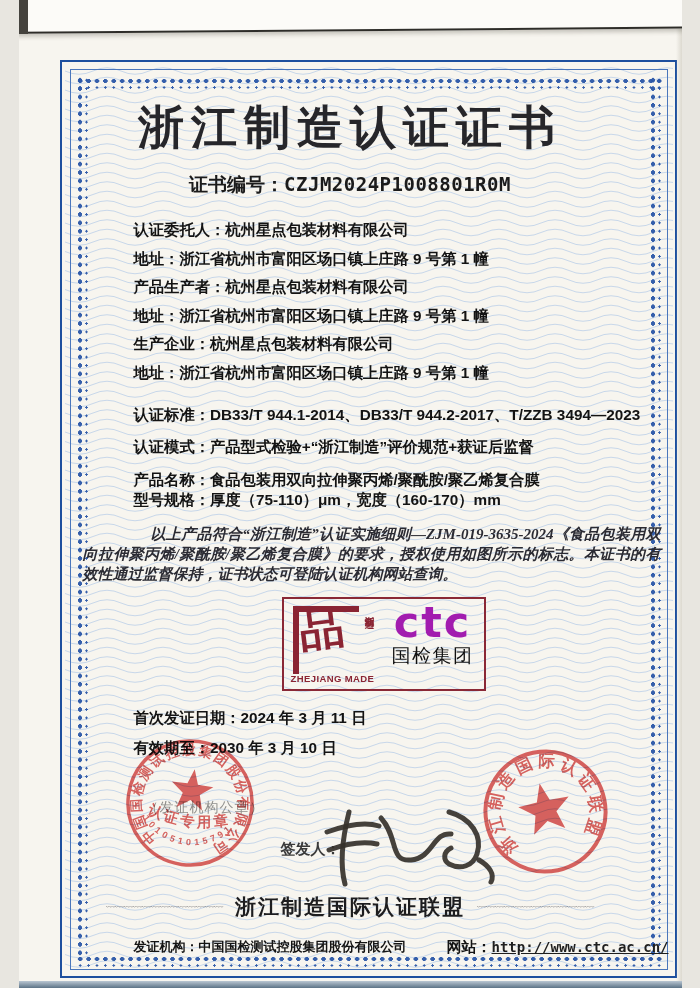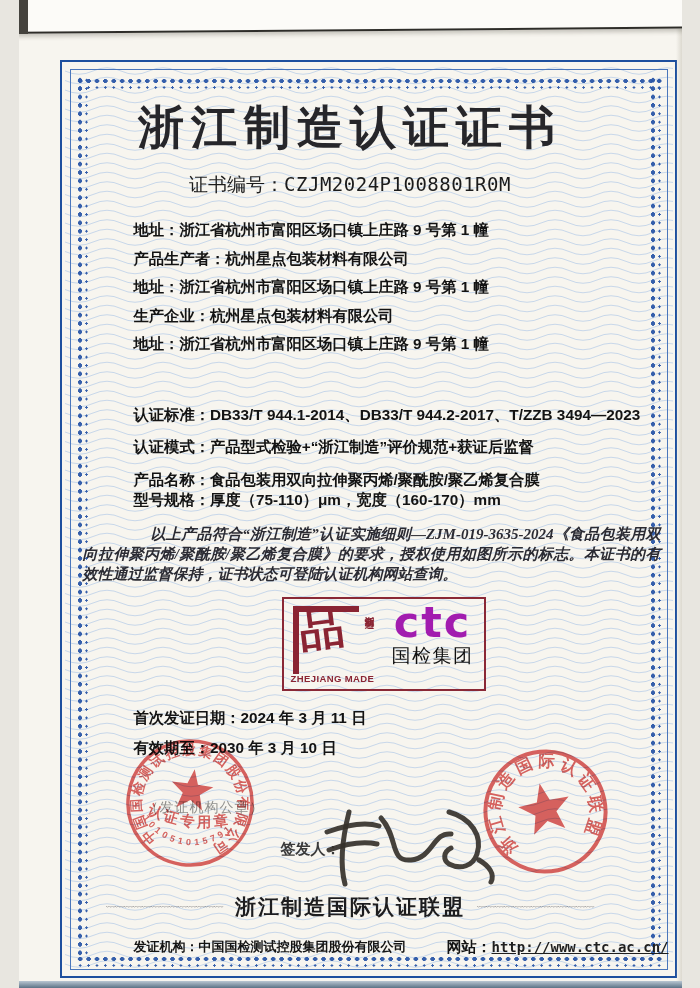--- a/index.html
+++ b/index.html
@@ -29,21 +29,21 @@
       radial-gradient(1.3px circle at 11.5px 4.2px,#2b57a8 97%,rgba(43,87,168,0) 100%);
       background-size:15px 8.4px;width:15px;top:76px;height:880px;}
   .orn-top{top:76px;} .orn-bottom{top:954px;}
   .orn-left{left:56px;} .orn-right{left:629px;}
   .waves{position:absolute;left:46px;top:64px;width:608px;height:908px;z-index:0;}
   
   .title{position:absolute;left:0;right:0;top:97px;margin:0;text-align:center;z-index:2;
          font-family:"Liberation Serif","DejaVu Serif",serif;font-size:46px;font-weight:bold;
          letter-spacing:7px;color:#26262a;}
   .certno{position:absolute;left:0;right:0;top:172px;text-align:center;z-index:2;
-          font-size:19px;font-weight:normal;color:#1b1b1b;}
+          font-size:19px;font-weight:bold;color:#1b1b1b;}
   .certno .mono{font-family:"DejaVu Sans Mono",monospace;letter-spacing:.5px;}
   .parties{position:absolute;left:115px;top:221px;z-index:2;}
   .parties .fline{height:28.6px;line-height:17px;white-space:nowrap;}
   .fline span{font-weight:bold;font-size:15.3px;color:#131313;}
   .specs{position:absolute;left:115px;top:406px;z-index:2;}
   .specs .fline{line-height:18px;white-space:nowrap;}
   .specs .fline.m1{margin-bottom:14px;} .specs .fline.m2{margin-bottom:15px;}
   .specs .fline.m3{margin-bottom:2px;}
   .statement{position:absolute;left:64px;top:524px;width:578px;margin:0;z-index:2;
              font-family:"Liberation Serif","DejaVu Serif",serif;font-style:italic;
@@ -106,20 +106,21 @@
   <div class="orn orn-v orn-left"></div>
   <div class="orn orn-v orn-right"></div>
 
   <h1 class="title">浙江制造认证证书</h1>
 
   <div class="certno">
     <span>证书编号：</span><span class="mono">CZJM2024P1008801R0M</span>
   </div>
 
   <div class="parties">
+    <div class="fline"><span>认证委托人：</span><span>杭州星点包装材料有限公司</span></div>
     <div class="fline"><span>地址：</span><span>浙江省杭州市富阳区场口镇上庄路 9 号第 1 幢</span></div>
     <div class="fline"><span>产品生产者：</span><span>杭州星点包装材料有限公司</span></div>
     <div class="fline"><span>地址：</span><span>浙江省杭州市富阳区场口镇上庄路 9 号第 1 幢</span></div>
     <div class="fline"><span>生产企业：</span><span>杭州星点包装材料有限公司</span></div>
     <div class="fline"><span>地址：</span><span>浙江省杭州市富阳区场口镇上庄路 9 号第 1 幢</span></div>
   </div>
 
   <div class="specs">
     <div class="fline m1"><span>认证标准：</span><span>DB33/T 944.1-2014、DB33/T 944.2-2017、T/ZZB 3494—2023</span></div>
     <div class="fline m2"><span>认证模式：</span><span>产品型式检验+“浙江制造”评价规范+获证后监督</span></div>

